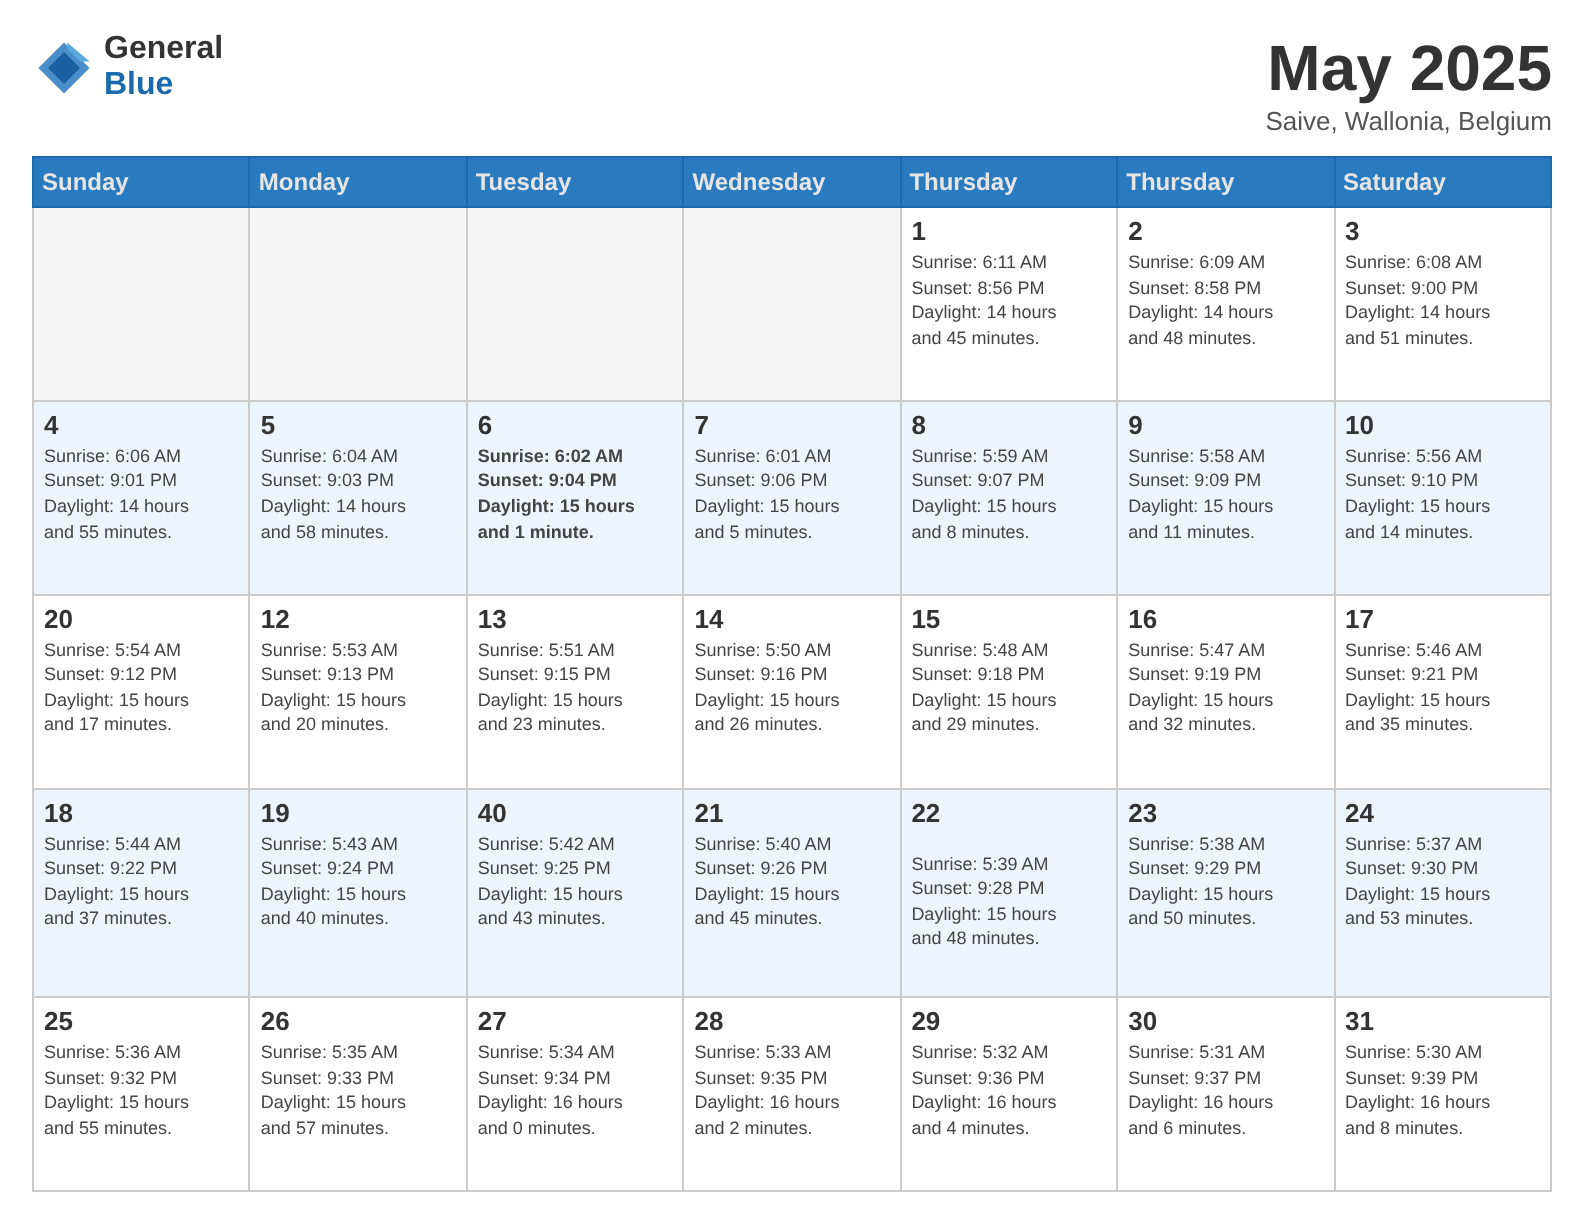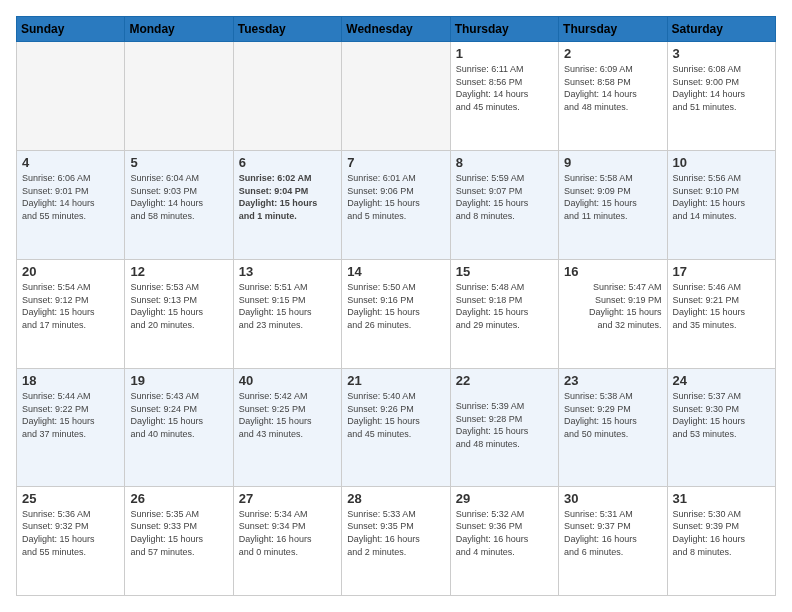--- a/index.html
+++ b/index.html
@@ -61,21 +61,21 @@
     }
     .calendar {
       flex: 1;
       border: 1px solid #ccc;
       border-collapse: collapse;
       width: 100%;
       table-layout: fixed;
     }
     .calendar th {
       background: #2a7abf;
-      color: #000000;
+      color: #e5e5e5;
       font-size: 12px;
       padding: 5px 4px;
       text-align: left;
       border: 1px solid #1a6aad;
       font-weight: bold;
     }
     .calendar td {
       border: 1px solid #ccc;
       vertical-align: top;
       padding: 4px 5px;
@@ -100,20 +100,37 @@
       line-height: 1.4;
     }
     .row-alt td {
       background: #eef4fb;
     }
   </style>
 </head>
 <body>
 
 <div class="page">
+  <div class="header">
+    <div class="logo">
+      <svg class="logo-icon" viewBox="0 0 40 40">
+        <polygon points="20,4 36,20 20,36 4,20" fill="#2a7abf" opacity="0.85"></polygon>
+        <polygon points="20,10 30,20 20,30 10,20" fill="#1a5fa0"></polygon>
+        <polygon points="22,4 36,16 30,16 22,8" fill="#5aaae0"></polygon>
+      </svg>
+      <div class="logo-text">
+        <span class="logo-general">General</span>
+        <span class="logo-blue">Blue</span>
+      </div>
+    </div>
+    <div class="title-block">
+      <div class="month-title">May 2025</div>
+      <div class="location">Saive, Wallonia, Belgium</div>
+    </div>
+  </div>
 
   <table class="calendar">
     <thead>
       <tr>
         <th>Sunday</th>
         <th>Monday</th>
         <th>Tuesday</th>
         <th>Wednesday</th>
         <th>Thursday</th>
         <th>Thursday</th>
@@ -230,21 +247,21 @@
           </td>
           <td>
             <span class="day-number">15</span>
             <div class="day-info" style="white-space: pre-line;">Sunrise: 5:48 AM
 Sunset: 9:18 PM
 Daylight: 15 hours
 and 29 minutes.</div>
           </td>
           <td>
             <span class="day-number">16</span>
-            <div class="day-info" style="white-space: pre-line; text-align: right;">Sunrise: 5:47 AM
+            <div class="day-info" style="white-space: pre-line;">Sunrise: 5:47 AM
 Sunset: 9:19 PM
 Daylight: 15 hours
 and 32 minutes.</div>
           </td>
           <td>
             <span class="day-number">17</span>
             <div class="day-info" style="white-space: pre-line;">Sunrise: 5:46 AM
 Sunset: 9:21 PM
 Daylight: 15 hours
 and 35 minutes.</div>

